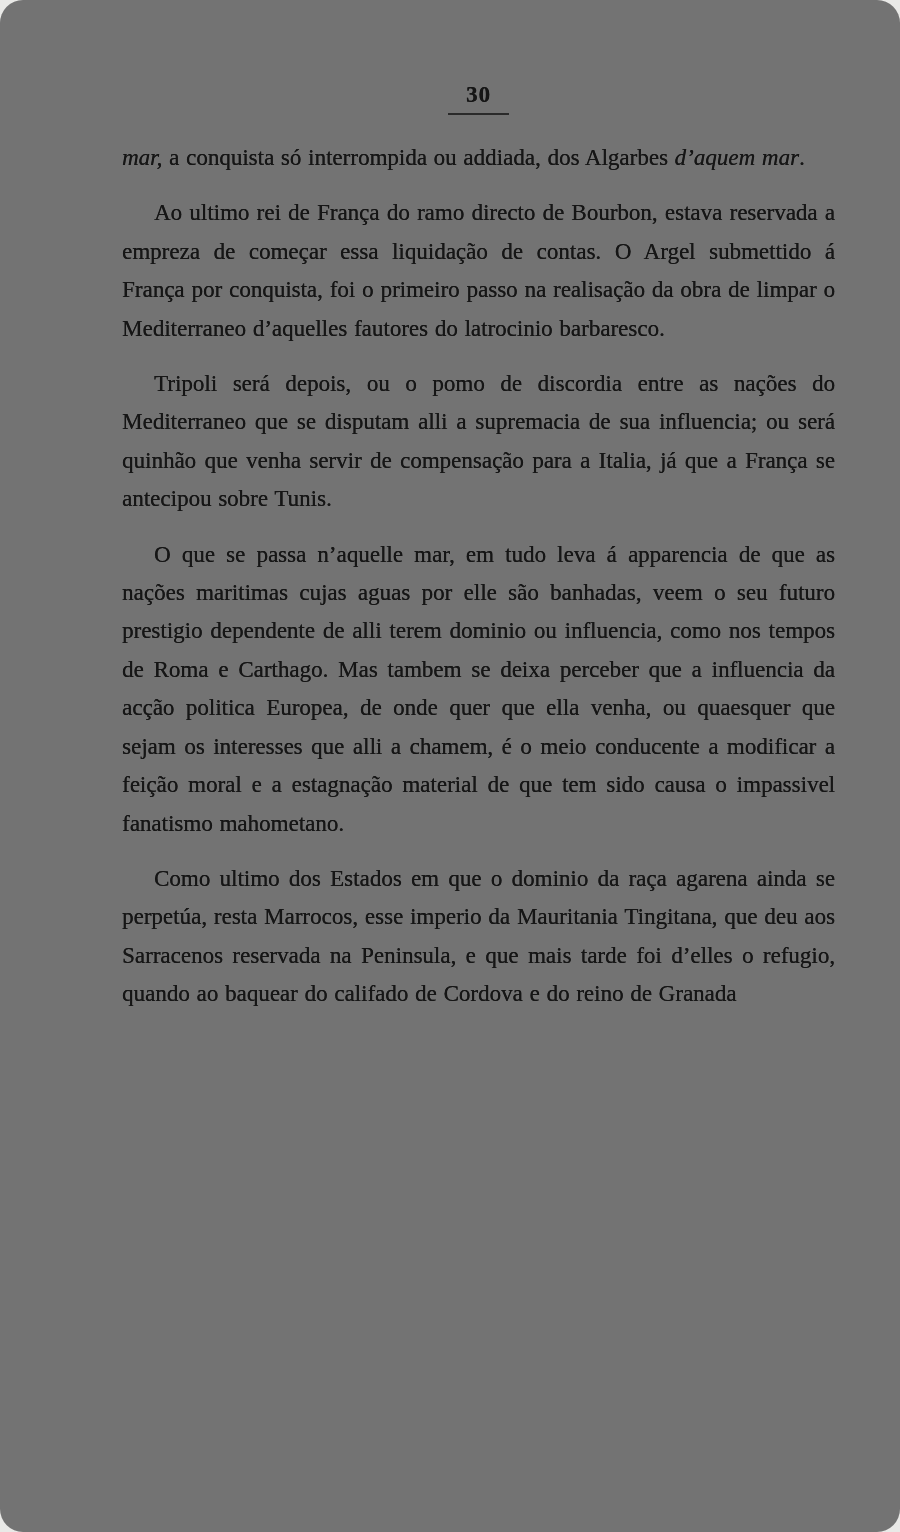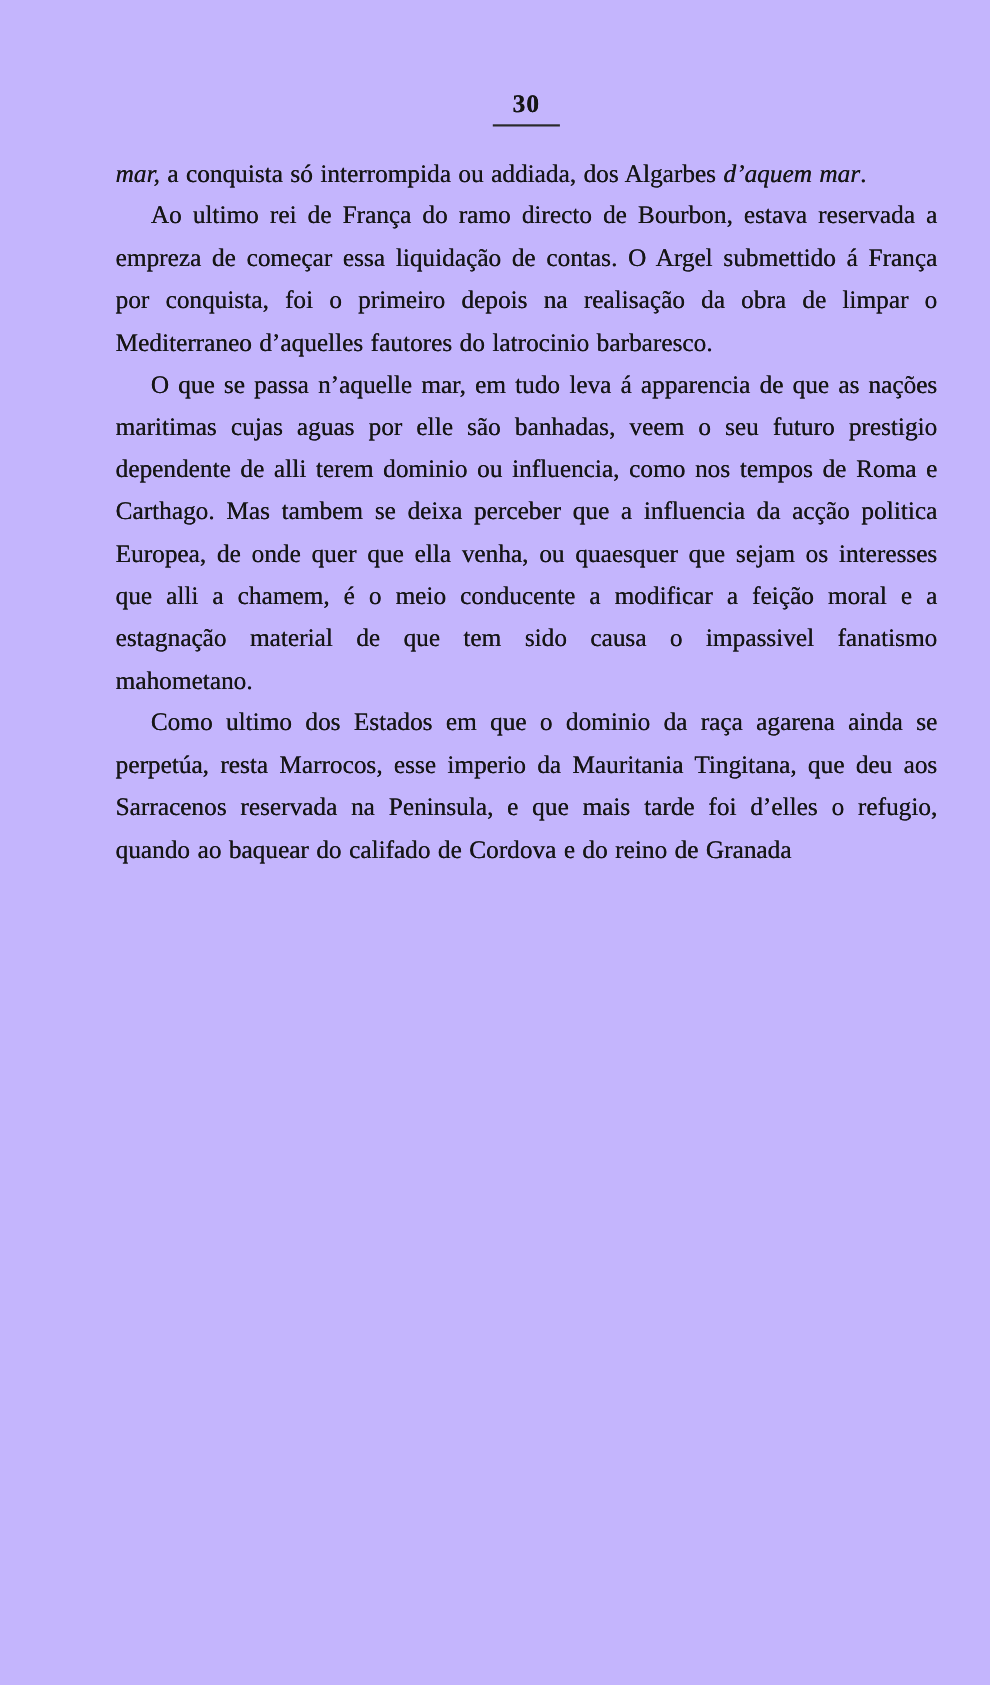--- a/index.html
+++ b/index.html
@@ -5,26 +5,27 @@
   html, body {
     margin: 0;
     padding: 0;
     background: #e9e9e7;
   }
   .scan-page {
     position: relative;
     width: 900px;
     height: 1532px;
     margin: 0 auto;
-    background: #c4b5fd;
+    background: #737373;
     box-sizing: border-box;
     padding: 82px 48px 0 105px;
     font-family: "Liberation Serif", "DejaVu Serif", serif;
     color: #161616;
     overflow: hidden;
+    border-radius: 23px;
   }
   .page-header {
     text-align: center;
     margin-bottom: 24px;
   }
   .page-num {
     display: inline-block;
     font-size: 23px;
     font-weight: bold;
     letter-spacing: 1px;
@@ -34,35 +35,36 @@
   }
   .text-block {
     font-size: 23px;
     line-height: 38.4px;
     text-align: justify;
     text-justify: inter-word;
     text-shadow: 0.25px 0 0 currentColor;
     word-spacing: 1px;
   }
   p.para {
-    margin: 0;
+    margin: 17px;
   }
   p.para.indent {
     text-indent: 32px;
   }
   p.para em {
     font-style: italic;
   }
 </style>
 </head>
 <body>
 
 <div class="scan-page">
   <div class="page-header">
     <span class="page-num">30</span>
   </div>
   <div class="text-block">
       <p class="para"><em>mar,</em><span> a conquista só interrompida ou addiada, dos Algarbes </span><em>d’aquem mar</em><span>.</span></p>
-      <p class="para indent"><span>Ao ultimo rei de França do ramo directo de Bourbon, estava reservada a empreza de começar essa liquidação de contas. O Argel submettido á França por conquista, foi o primeiro depois na realisação da obra de limpar o Mediterraneo d’aquelles fautores do latrocinio barbaresco.</span></p>
+      <p class="para indent"><span>Ao ultimo rei de França do ramo directo de Bourbon, estava reservada a empreza de começar essa liquidação de contas. O Argel submettido á França por conquista, foi o primeiro passo na realisação da obra de limpar o Mediterraneo d’aquelles fautores do latrocinio barbaresco.</span></p>
+      <p class="para indent"><span>Tripoli será depois, ou o pomo de discordia entre as nações do Mediterraneo que se disputam alli a supremacia de sua influencia; ou será quinhão que venha servir de compensação para a Italia, já que a França se antecipou sobre Tunis.</span></p>
       <p class="para indent"><span>O que se passa n’aquelle mar, em tudo leva á apparencia de que as nações maritimas cujas aguas por elle são banhadas, veem o seu futuro prestigio dependente de alli terem dominio ou influencia, como nos tempos de Roma e Carthago. Mas tambem se deixa perceber que a influencia da acção politica Europea, de onde quer que ella venha, ou quaesquer que sejam os interesses que alli a chamem, é o meio conducente a modificar a feição moral e a estagnação material de que tem sido causa o impassivel fanatismo mahometano.</span></p>
       <p class="para indent"><span>Como ultimo dos Estados em que o dominio da raça agarena ainda se perpetúa, resta Marrocos, esse imperio da Mauritania Tingitana, que deu aos Sarracenos reservada na Peninsula, e que mais tarde foi d’elles o refugio, quando ao baquear do califado de Cordova e do reino de Granada</span></p>
     </div>
 </div>
 
 </body></html>

